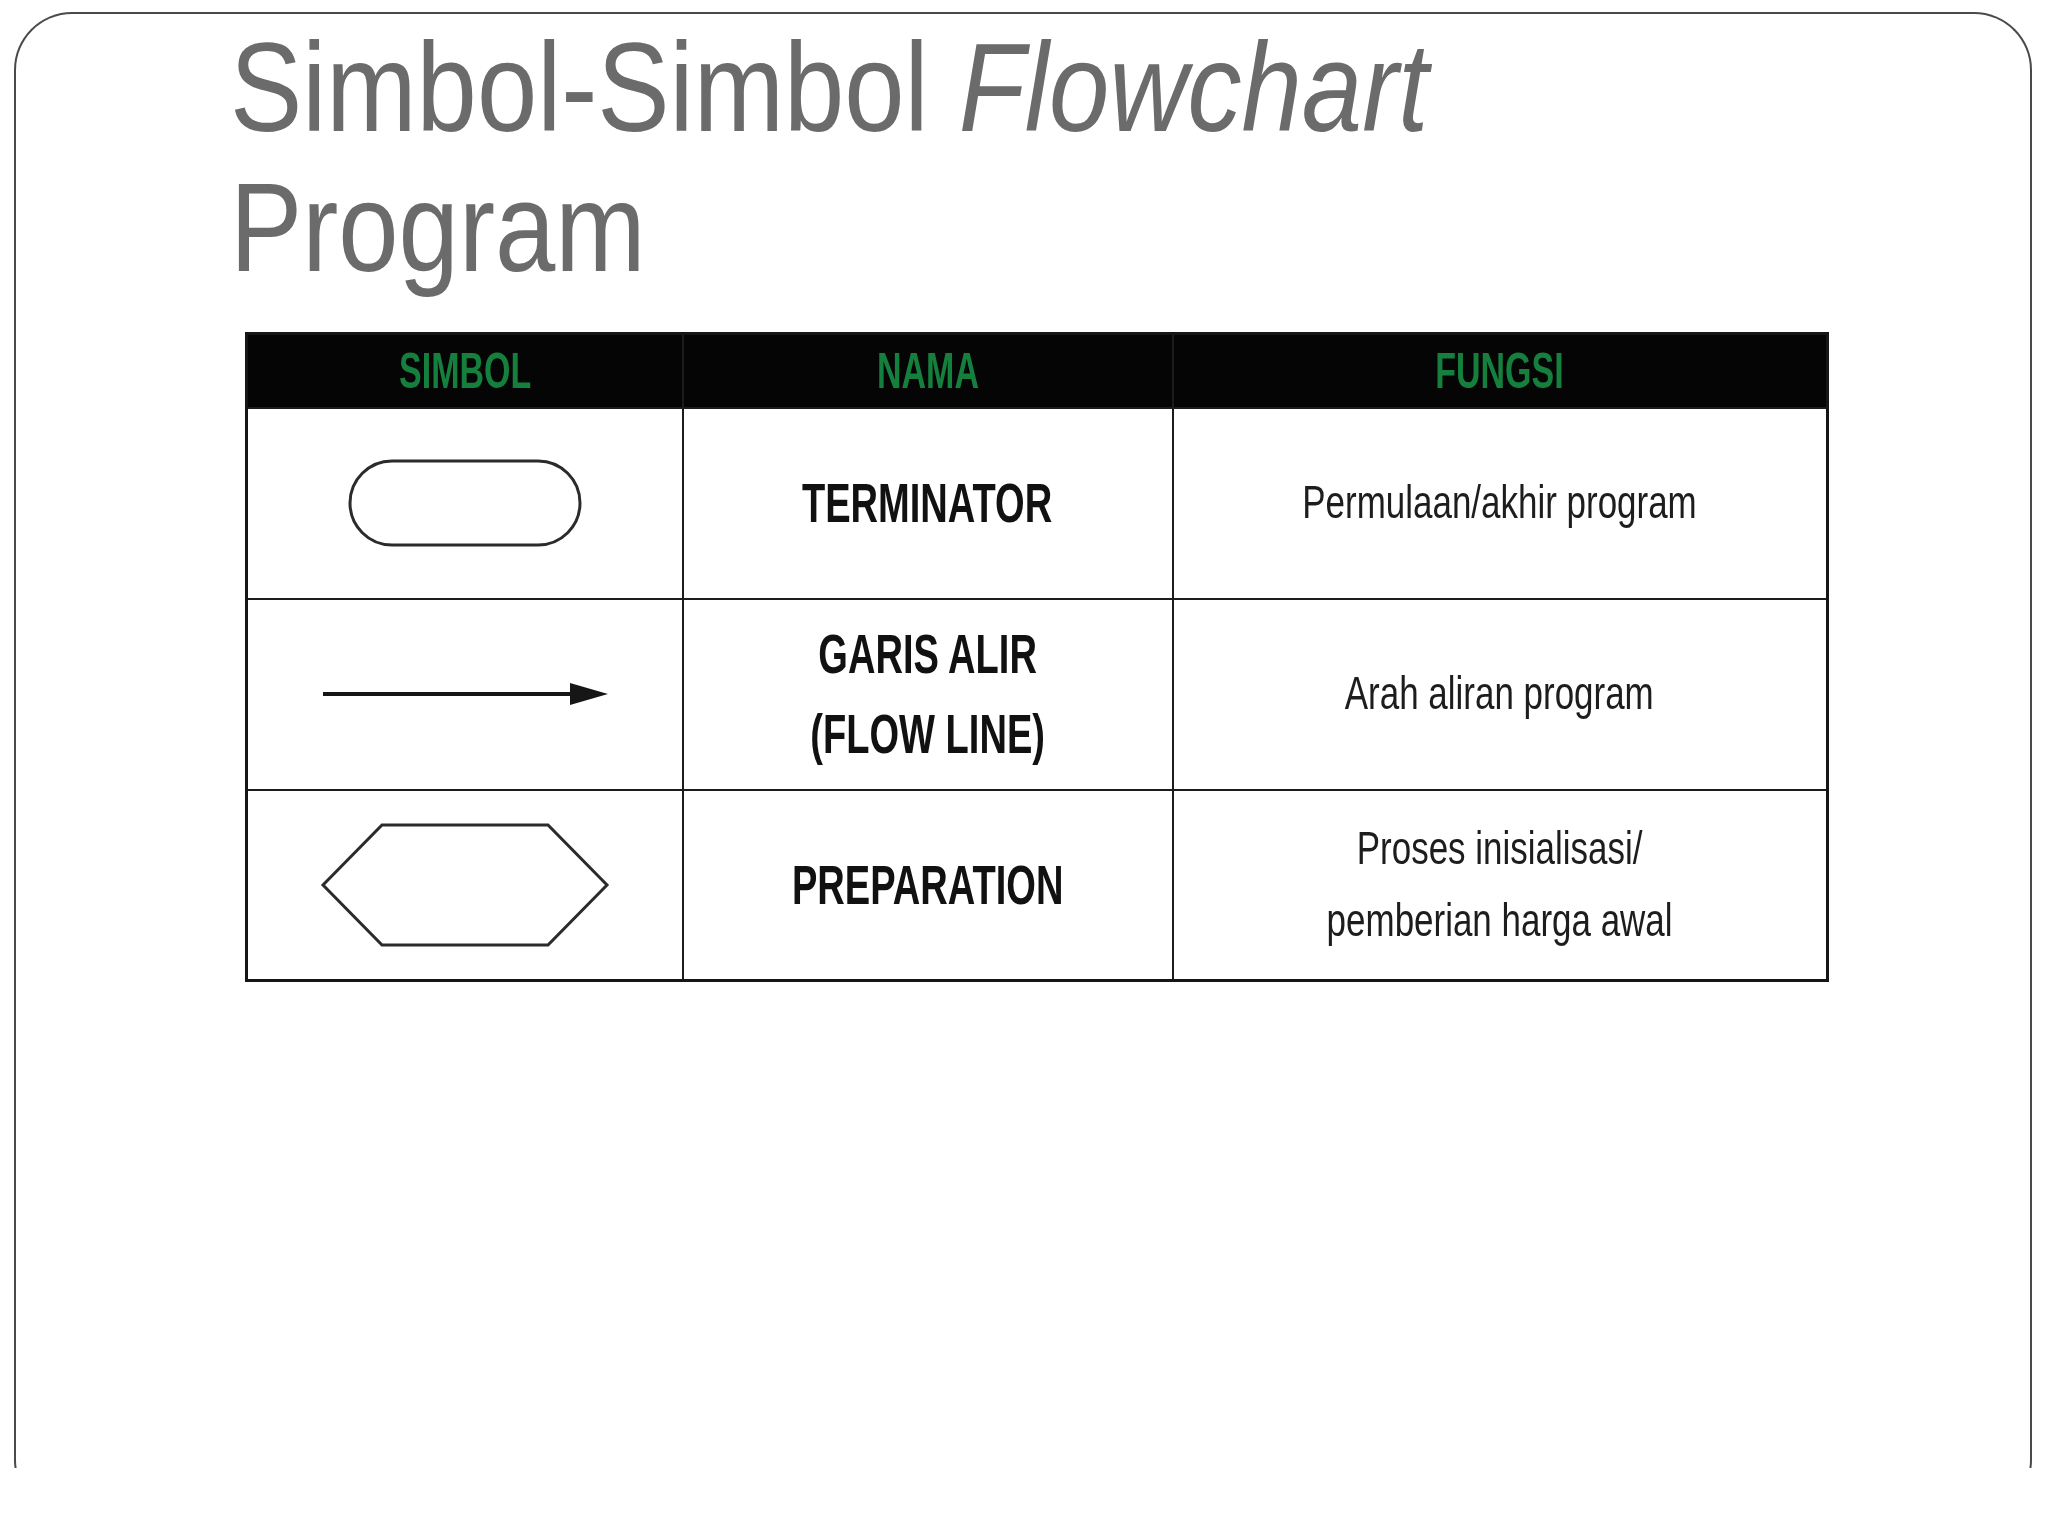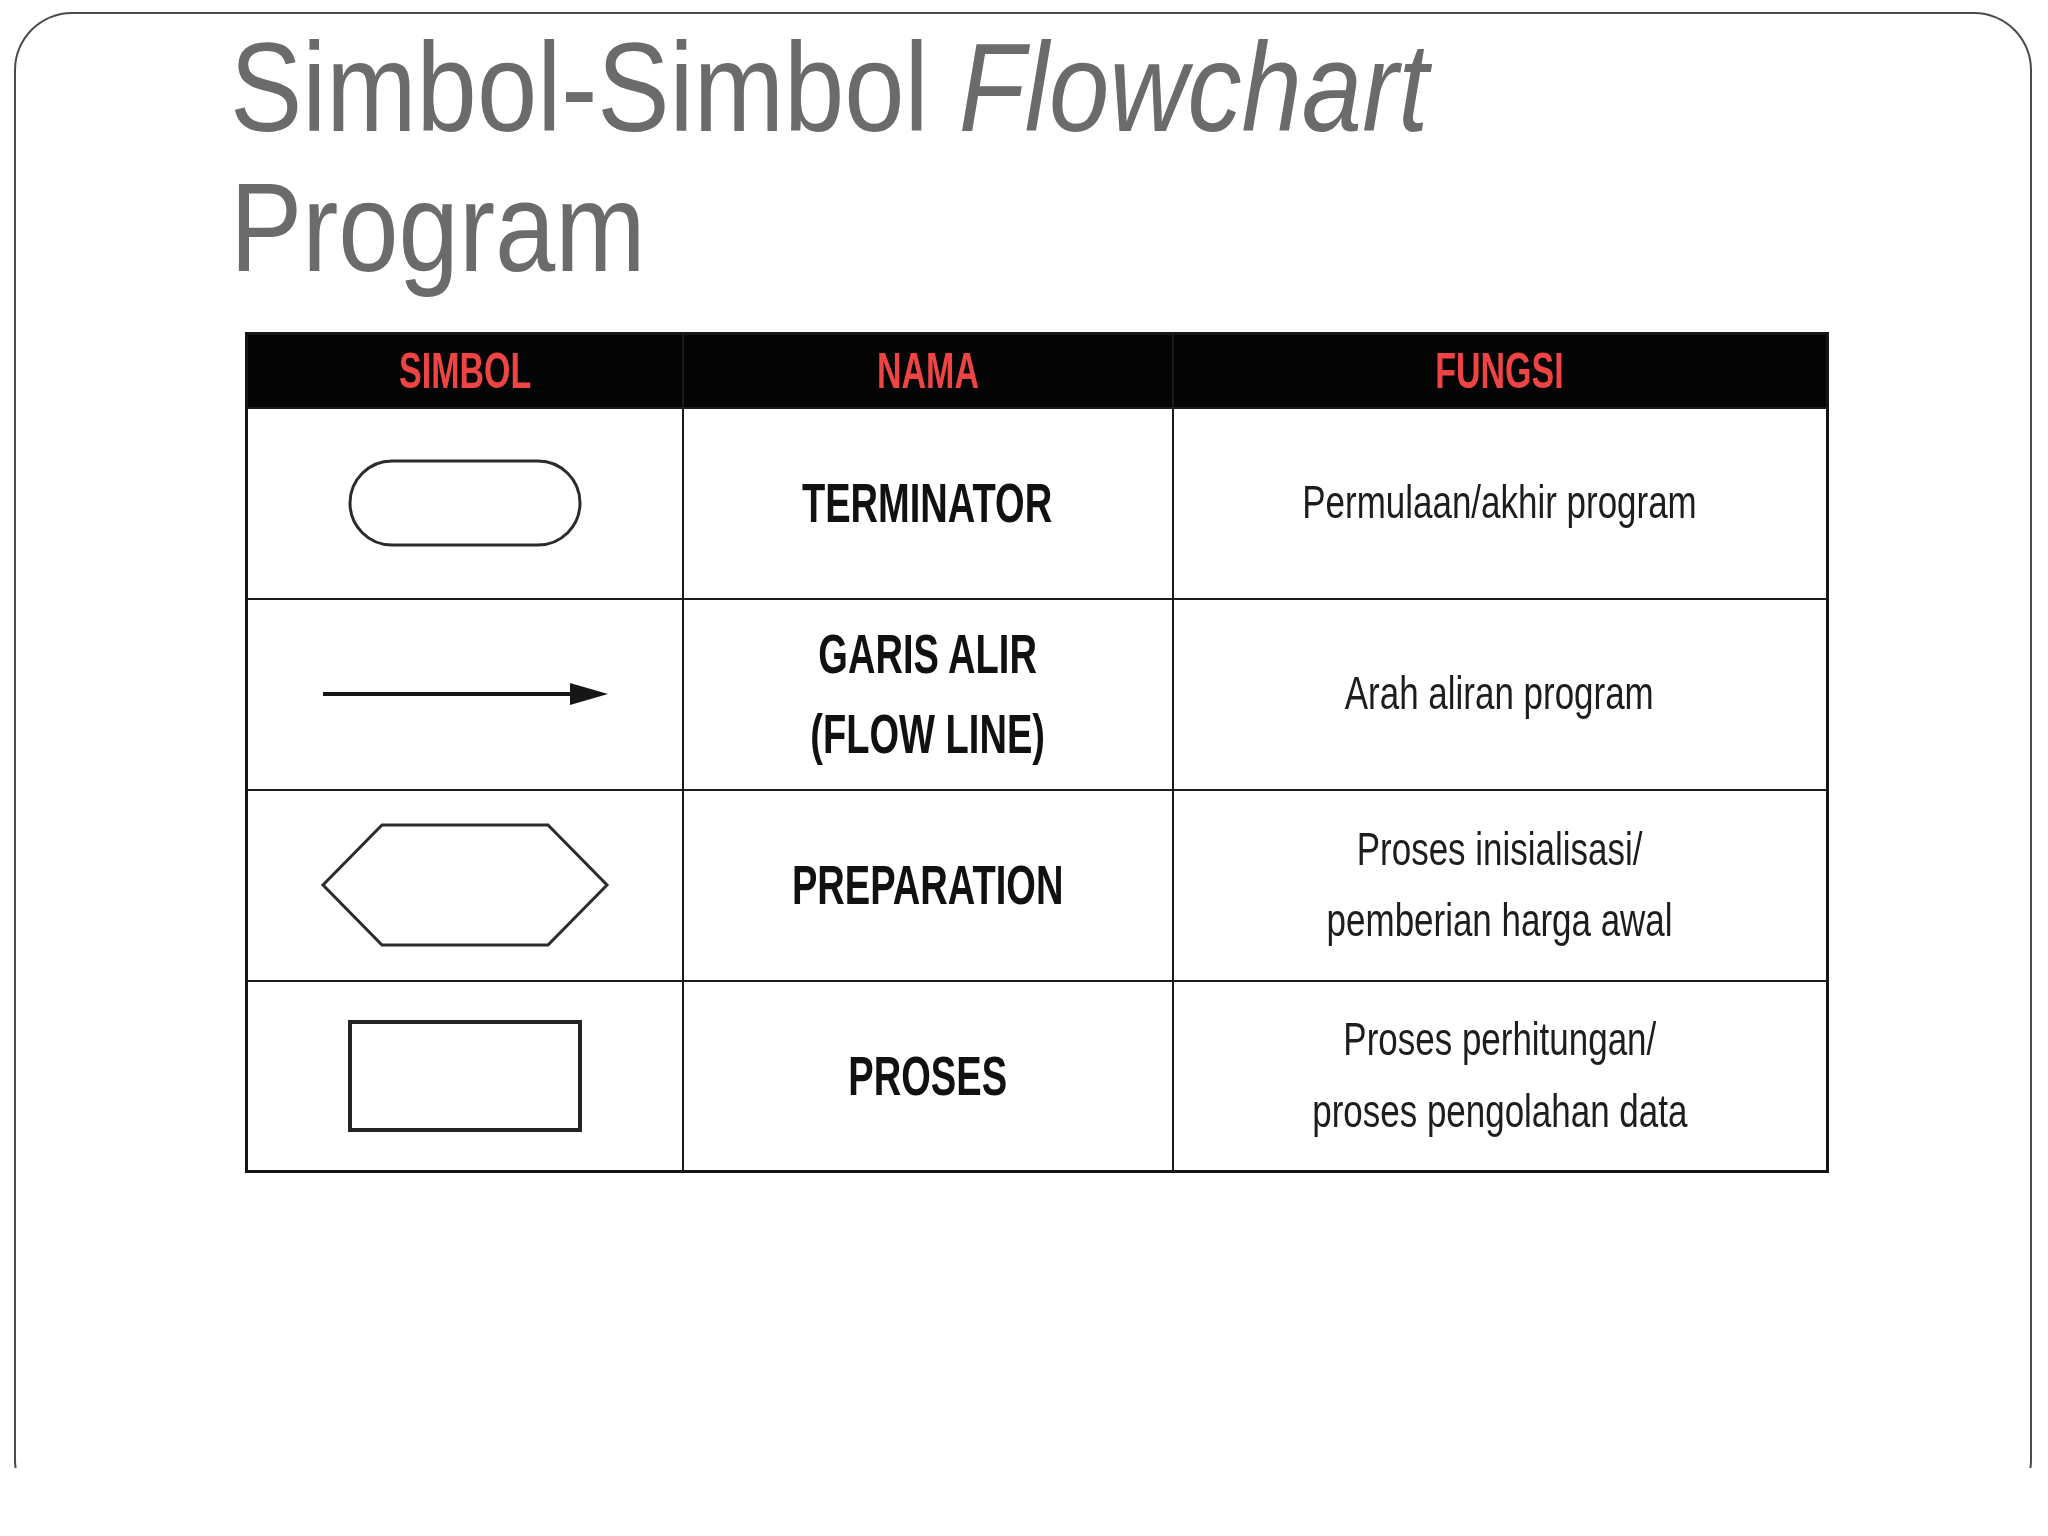--- a/index.html
+++ b/index.html
@@ -55,21 +55,21 @@
     border: 2px solid #1c1c1c;
     text-align: center;
     vertical-align: middle;
     padding: 0;
     overflow: hidden;
   }
   tr.hdr-row { height: 74px; }
   tr.body-row { height: 191px; padding-left: 17px; }
   tr.hdr-row th {
     background: #050505;
-    color: #ef4444;
+    color: #15803d;
     font-size: 50px;
     font-weight: 700;
   }
   .cond {
     display: inline-block;
     transform: scaleX(0.68);
     transform-origin: center;
     white-space: pre-line;
   }
   .nama-text {
@@ -137,26 +137,16 @@
       <td>
         <svg class="sym-svg" width="290" height="126" viewBox="0 0 290 126">
           <polygon points="62,3 228,3 287,63 228,123 62,123 3,63" fill="none" stroke="#2b2b2b" stroke-width="3"></polygon>
         </svg>
       </td>
       <td><span class="cond nama-text">PREPARATION</span></td>
       <td><span class="cond fungsi-text">Proses inisialisasi/
 pemberian harga awal</span></td>
     </tr>
 
-    <tr class="body-row">
-      <td>
-        <svg class="sym-svg" width="236" height="114" viewBox="0 0 236 114">
-          <rect x="3" y="3" width="230" height="108" fill="none" stroke="#242424" stroke-width="4"></rect>
-        </svg>
-      </td>
-      <td><span class="cond nama-text">PROSES</span></td>
-      <td><span class="cond fungsi-text">Proses perhitungan/
-proses pengolahan data</span></td>
-    </tr>
 
   </tbody>
     </table>
 </div>
 
 </body></html>

